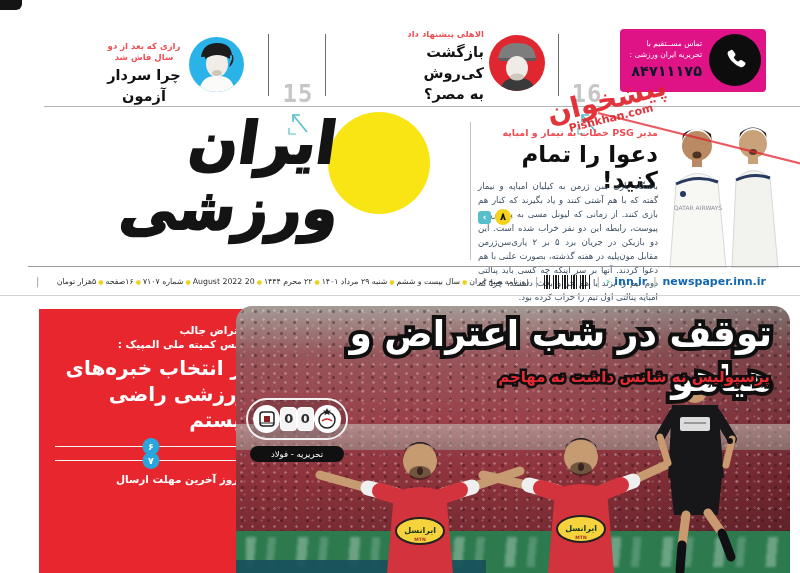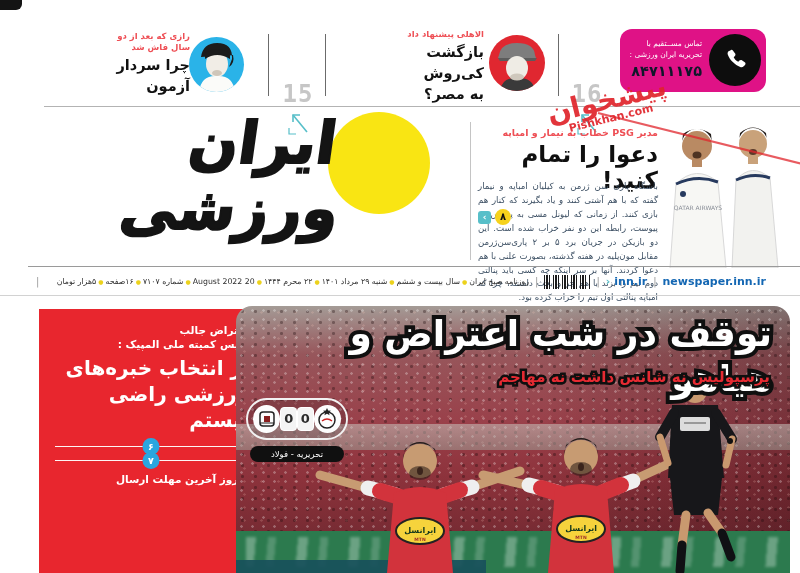--- a/index.html
+++ b/index.html
@@ -12,21 +12,21 @@
   
   .teaser-text{width:92px;text-align:right;}
   .teaser-kicker{font-size:8.5px;color:#ee4f55;font-weight:bold;line-height:1.3;}
   .teaser-headline{font-size:14.5px;font-weight:bold;color:#121212;line-height:1.45;margin-top:2px;}
   .teaser-photo{border-radius:50%;overflow:hidden;}
   .vline{width:1px;background:#6b6b6b;}
   .pagebox{width:44px;text-align:center;margin-top:48px;}
   .pagenum{font-size:24px;font-weight:bold;color:#c6c6c6;letter-spacing:1px;line-height:1;
            font-family:"DejaVu Sans Mono",monospace;}
   
-  .contact{left:620px;top:29px;width:146px;height:63px;background:#df1286;border-radius:12px;}
+  .contact{left:620px;top:29px;width:146px;height:63px;background:#df1286;border-radius:4px;}
   .contact-text{position:absolute;right:64px;left:8px;top:9px;text-align:right;direction:rtl;color:#fff;}
   .contact-line{font-size:7.5px;line-height:1.5;}
   .contact-phone{font-size:14.5px;font-weight:bold;color:#0f172a;letter-spacing:1px;margin-top:2px;}
   .contact-circle{position:absolute;right:5px;top:5px;width:52px;height:52px;background:#0d0d0d;
                   border-radius:50%;display:flex;align-items:center;justify-content:center;}
   
   .hr1{left:44px;right:0;top:106px;height:1px;background:#b3b3b3;}
   .hr2{left:28px;right:0;top:266px;height:1px;background:#9a9a9a;}
   .hr3{left:0;right:0;top:295px;height:1px;background:#d2d2d2;}
   
@@ -106,21 +106,21 @@
                 color:#fff;font-size:8.5px;line-height:16px;text-align:center;direction:rtl;z-index:6;}
   .player-svg{position:absolute;bottom:0;z-index:3;}
 </style>
 </head>
 <body>
 
 <div id="page">
 
   <div class="abs corner-mark"></div>
 
-  <div class="abs teaser-text rtl" style="left:98px;top:31px;">
+  <div class="abs teaser-text rtl" style="left:98px;top:41px;text-align:center;">
     <div class="teaser-kicker">رازی که بعد از دو سال فاش شد</div>
     <div class="teaser-headline">
       <span>چرا سردار آزمون</span><br>
     </div>
   </div>
   <div class="abs teaser-photo" style="left:189px;top:37px;width:55px;height:55px;background:#2ab3e8;">
     <svg width="55" height="55" viewBox="0 0 55 55">
       <path d="M12,20 Q14,6 28,6 Q44,6 43,22 L40,30 Q46,26 44,18" fill="#1c1c1c"></path>
       <ellipse cx="28" cy="27" rx="11" ry="13" fill="#f1ede6"></ellipse>
       <path d="M10,55 Q12,38 28,39 Q44,38 46,55 Z" fill="#fbfbf9"></path>

